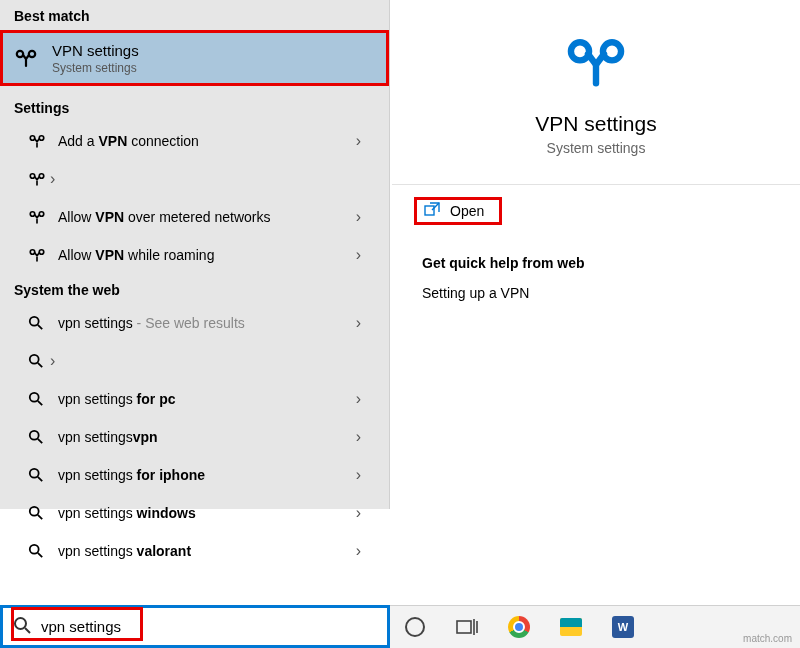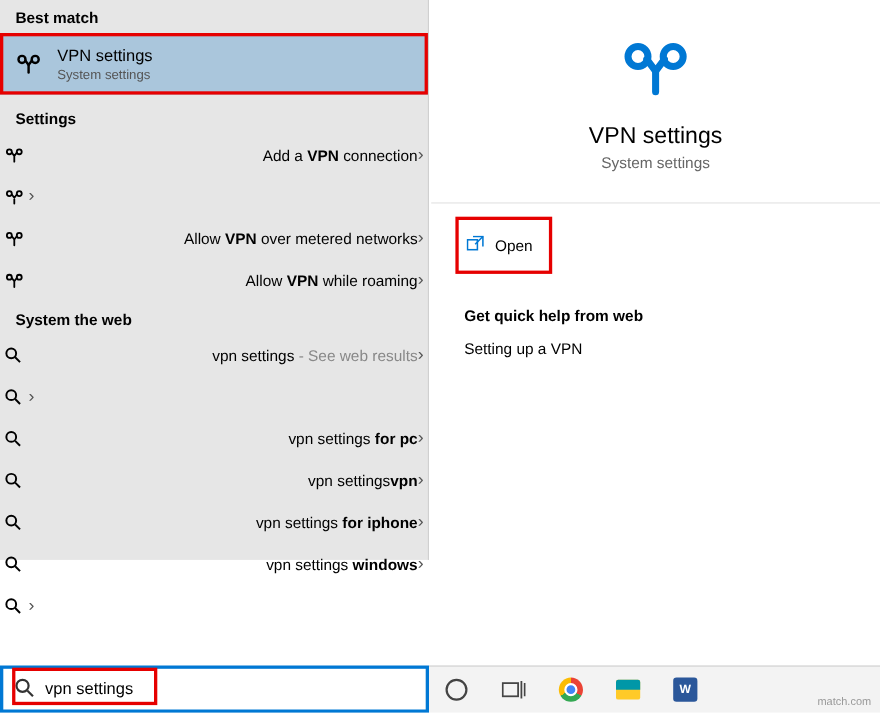--- a/index.html
+++ b/index.html
@@ -36,23 +36,22 @@
     }
     .vpn-icon { margin-right: 14px; display:flex; align-items:center; }
     .bm-text { display:flex; flex-direction:column; }
     .bm-title { font-weight: 400; font-size: 15px; }
     .bm-sub { font-size: 12px; color: #555; margin-top: 2px; }
     .highlight-red { outline: 3px solid #e60000; outline-offset: -3px; }
     .list-item {
       display: flex;
       align-items: center;
       height: 38px;
-      padding: 0 4px;
+      padding: 0 28px;
       cursor: pointer;
-      text-align: right;
     }
     .list-item .li-icon { width: 22px; display:flex; align-items:center; color:#000; }
     .list-item .li-text { flex: 1; padding-left: 8px; font-size: 14px; }
     .list-item .li-text b { font-weight: 600; }
     .list-item .chev { color:#555; font-size: 16px; }
     .faded { color:#888; }
 
     .right-panel {
       position: absolute;
       left: 392px; top: 0;
@@ -62,21 +61,21 @@
     }
     .right-header { text-align: center; margin-top: 30px; }
     .right-header .big-icon { display:flex; justify-content:center; margin-bottom: 18px; }
     .right-title { font-size: 21px; font-weight: 400; }
     .right-sub { font-size: 14px; color: #666; margin-top: 4px; }
     .right-divider { height:1px; background:#e2e2e2; margin: 28px 0 0 0; }
     .open-btn {
       display: inline-flex;
       align-items: center;
       gap: 10px;
-      height: 52px;
+      height: 28px;
       padding: 0 18px 0 10px;
       margin: 12px 0 0 22px;
       font-size: 14px;
       cursor: pointer;
     }
     .open-btn .open-ic { color:#0078d4; font-size:14px; }
     .help-header { font-weight:600; margin: 30px 0 14px 30px; font-size:14px; }
     .help-link { margin-left: 30px; font-size:14px; color:#000; cursor:pointer; }
 
     .search-bar {
@@ -279,20 +278,21 @@
       </div>
       <div class="list-item">
         <span class="li-icon">
           <svg width="16" height="16" viewBox="0 0 18 18">
             <g fill="none" stroke="#000" stroke-width="2">
               <circle cx="7" cy="7" r="5"></circle>
               <path d="M11 11 L16 16"></path>
             </g>
           </svg>
         </span>
+        <span class="li-text">vpn settings <b>valorant</b></span>
         <span class="chev">›</span>
       </div>
     </div>
 </div>
 
 <div class="right-panel">
   <div class="right-header">
     <div class="big-icon">
       <svg width="64" height="64" viewBox="0 0 24 24">
           <g fill="none" stroke="#0078d4" stroke-width="2.4" stroke-linecap="round">

